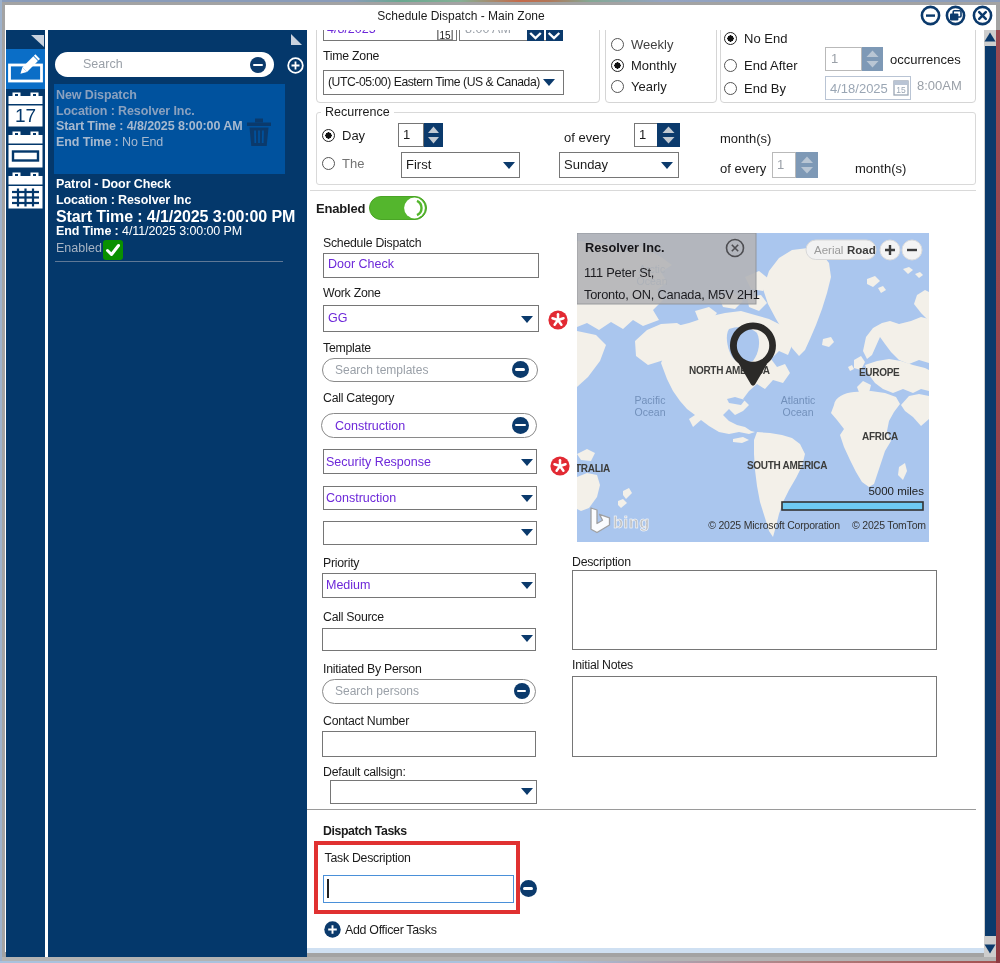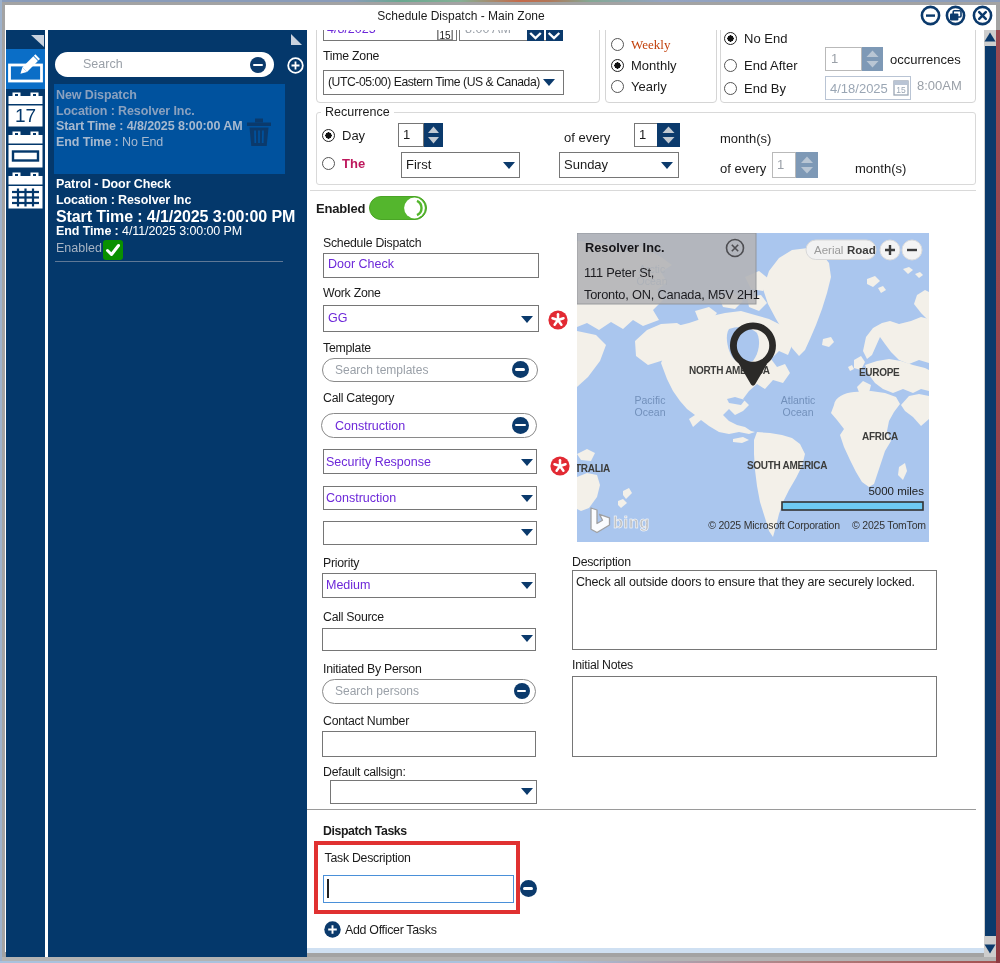--- a/index.html
+++ b/index.html
@@ -148,21 +148,21 @@
         <path d="M3.2 1 l5.3 5 L13.8 1" fill="none" stroke="#fff" stroke-width="2.4"></path>
         <path d="M21.7 1 l5.3 5 L32.3 1" fill="none" stroke="#fff" stroke-width="2.4"></path>
       </svg>
 
     <div class="lbl" style="left:16px;top:19px;">Time Zone</div>
     <div class="sel" style="left:16px;top:40px;width:241px;height:25px;"></div>
     <div class="abs" style="left:21px;top:45px;font-size:12.2px;color:#1b1b1b;letter-spacing:-0.45px;">(UTC-05:00) Eastern Time (US &amp; Canada)</div>
     <div class="selarrow" style="left:236px;top:49px;"></div>
 
     <div class="abs" style="left:298px;top:-20px;width:112px;height:93px;border:1px solid #d5d5d5;border-radius:4px;"></div>
-    <div class="abs" style="left:304px;top:5px;"><span style="display:inline-block;width:13px;height:13px;border:1.6px solid #555;border-radius:50%;vertical-align:-2px;"></span><span style="font-size:13px;color:#c2410c;margin-left:7px;font-family:Liberation Serif, serif;">Weekly</span></div>
+    <div class="abs" style="left:304px;top:5px;"><span style="display:inline-block;width:13px;height:13px;border:1.6px solid #555;border-radius:50%;vertical-align:-2px;"></span><span style="font-size:13px;color:#404040;margin-left:7px;">Weekly</span></div>
     <div class="abs" style="left:304px;top:26px;"><span style="display:inline-block;width:13px;height:13px;border:1.6px solid #222;border-radius:50%;vertical-align:-2px;background:radial-gradient(circle,#111 0 3.1px,#fff 3.2px);"></span><span style="font-size:13px;color:#1b1b1b;margin-left:7px;">Monthly</span></div>
     <div class="abs" style="left:304px;top:47px;"><span style="display:inline-block;width:13px;height:13px;border:1.6px solid #555;border-radius:50%;vertical-align:-2px;"></span><span style="font-size:13px;color:#1b1b1b;margin-left:7px;">Yearly</span></div>
 
     <div class="abs" style="left:413px;top:-20px;width:256px;height:93px;border:1px solid #d5d5d5;border-radius:4px;"></div>
     <div class="abs" style="left:417px;top:-1px;"><span style="display:inline-block;width:13px;height:13px;border:1.6px solid #222;border-radius:50%;vertical-align:-2px;background:radial-gradient(circle,#111 0 3.1px,#fff 3.2px);"></span><span style="font-size:13px;color:#1b1b1b;margin-left:7px;">No End</span></div>
     <div class="abs" style="left:417px;top:26px;"><span style="display:inline-block;width:13px;height:13px;border:1.6px solid #555;border-radius:50%;vertical-align:-2px;"></span><span style="font-size:13px;color:#1b1b1b;margin-left:7px;">End After</span></div>
     <div class="abs" style="left:417px;top:49px;"><span style="display:inline-block;width:13px;height:13px;border:1.6px solid #555;border-radius:50%;vertical-align:-2px;"></span><span style="font-size:13px;color:#1b1b1b;margin-left:7px;">End By</span></div>
     <div class="inp" style="left:518px;top:17px;width:37px;height:24px;border-color:#b9b9b9;"></div>
     <div class="abs" style="left:524px;top:21px;font-size:13px;color:#9aa0a8;">1</div>
     <div class="abs" style="left:555px;top:17px;width:21px;height:24px;background:#7e99b6;"></div>
@@ -193,21 +193,21 @@
     <div class="abs" style="left:257px;top:100px;font-size:13px;color:#1b1b1b;">of every</div>
     <div class="inp" style="left:327px;top:93px;width:24px;height:24px;"></div>
     <div class="abs" style="left:332px;top:97px;font-size:13px;color:#1b1b1b;">1</div>
     <div class="abs" style="left:350px;top:93px;width:23px;height:24px;background:#0b3a6c;"></div>
     <svg class="abs" style="left:350px;top:93px;" width="23" height="24">
         <polygon points="11.5,3.5 17.5,10 5.5,10" fill="#c2cad2"></polygon>
         <polygon points="11.5,20.5 17.5,14 5.5,14" fill="#c2cad2"></polygon>
       </svg>
     <div class="abs" style="left:413px;top:101px;font-size:13px;color:#1b1b1b;">month(s)</div>
 
-    <div class="abs" style="left:15px;top:124px;"><span style="display:inline-block;width:13px;height:13px;border:1.6px solid #555;border-radius:50%;vertical-align:-2px;"></span><span style="font-size:13px;color:#be185d;margin-left:7px;font-weight:bold;">The</span></div>
+    <div class="abs" style="left:15px;top:124px;"><span style="display:inline-block;width:13px;height:13px;border:1.6px solid #555;border-radius:50%;vertical-align:-2px;"></span><span style="font-size:13px;color:#737373;margin-left:7px;">The</span></div>
     <div class="sel" style="left:94px;top:122px;width:119px;height:26px;"></div>
     <div class="abs" style="left:99px;top:127px;font-size:13px;color:#1b1b1b;">First</div>
     <div class="selarrow" style="left:196px;top:132px;"></div>
     <div class="sel" style="left:252px;top:122px;width:120px;height:26px;"></div>
     <div class="abs" style="left:257px;top:127px;font-size:13px;color:#1b1b1b;">Sunday</div>
     <div class="selarrow" style="left:354px;top:132px;"></div>
     <div class="abs" style="left:413px;top:131px;font-size:13px;color:#1b1b1b;">of every</div>
     <div class="inp" style="left:465px;top:122px;width:24px;height:26px;border-color:#b9b9b9;"></div>
     <div class="abs" style="left:470px;top:127px;font-size:13px;color:#9aa0a8;">1</div>
     <div class="abs" style="left:489px;top:122px;width:22px;height:26px;background:#7e99b6;"></div>
@@ -307,21 +307,20 @@
     <div class="minus" style="left:212.5px;top:850px;width:17px;height:17px;"></div>
 
     <svg class="abs" style="left:16.5px;top:890.5px;" width="17" height="17" viewBox="0 0 17 17">
         <circle cx="8.5" cy="8.5" r="8.2" fill="#0b3a6c"></circle>
         <path d="M8.5 4.2 v8.6 M4.2 8.5 h8.6" stroke="#fff" stroke-width="1.9"></path>
       </svg>
     <div class="abs" style="left:38px;top:893px;font-size:12.4px;letter-spacing:-0.3px;color:#1b1b1b;">Add Officer Tasks</div>
 
     <div class="lbl" style="left:265px;top:525px;">Description</div>
     <div class="inp" style="left:265px;top:540px;width:365px;height:80px;"></div>
-    <div class="abs" style="left:269px;top:545px;font-size:12.5px;color:#1b1b1b;letter-spacing:-0.2px;">Check all outside doors to ensure that they are securely locked.</div>
     <div class="lbl" style="left:265px;top:628px;">Initial Notes</div>
     <div class="inp" style="left:265px;top:646px;width:365px;height:81px;"></div>
 
     <svg class="abs" style="left:270px;top:203px;" width="352" height="309" viewBox="0 0 352 309">
       <rect width="352" height="309" fill="#aac6ee"></rect>
       <g fill="#f3f0e9">
 
         <path d="M0,8 L26,10 L48,19 L64,13 L84,24 L95,32 L84,39 L90,49 L80,57 L86,67 L76,77 L82,87 L66,93 L56,87 L46,96 L34,89 L22,97 L10,90 L0,94 Z"></path>
         <path d="M0,98 L19,102 L29,112 L23,128 L11,144 L0,154 Z"></path>
 

